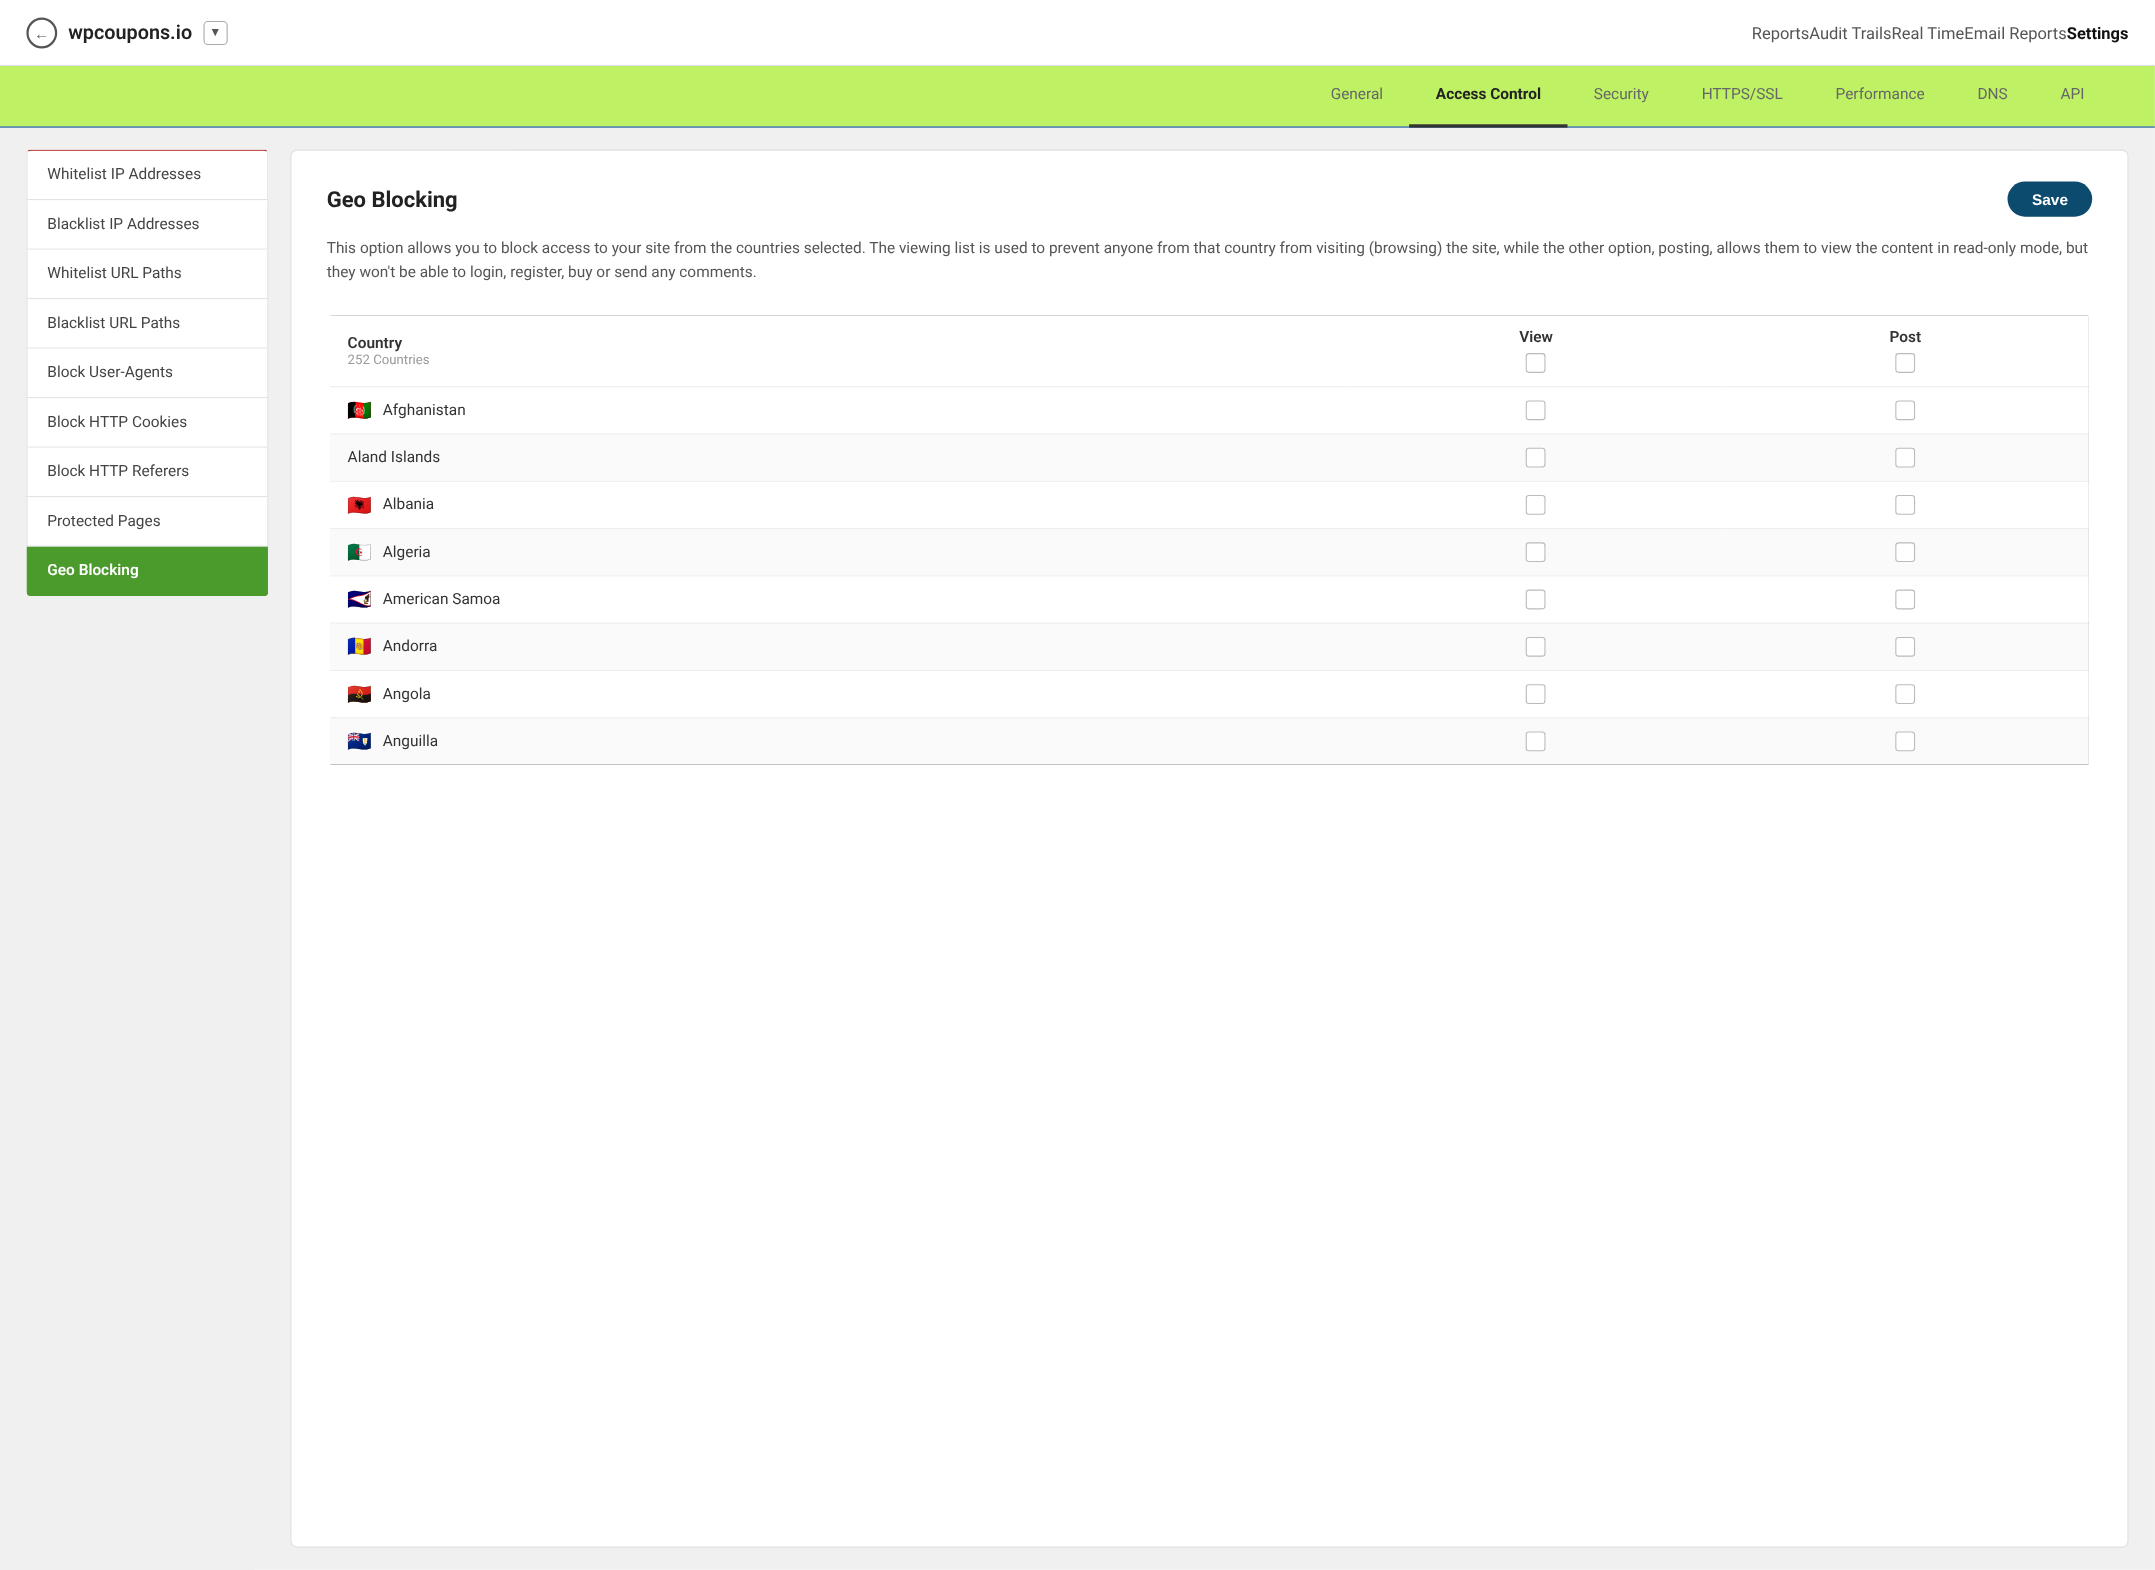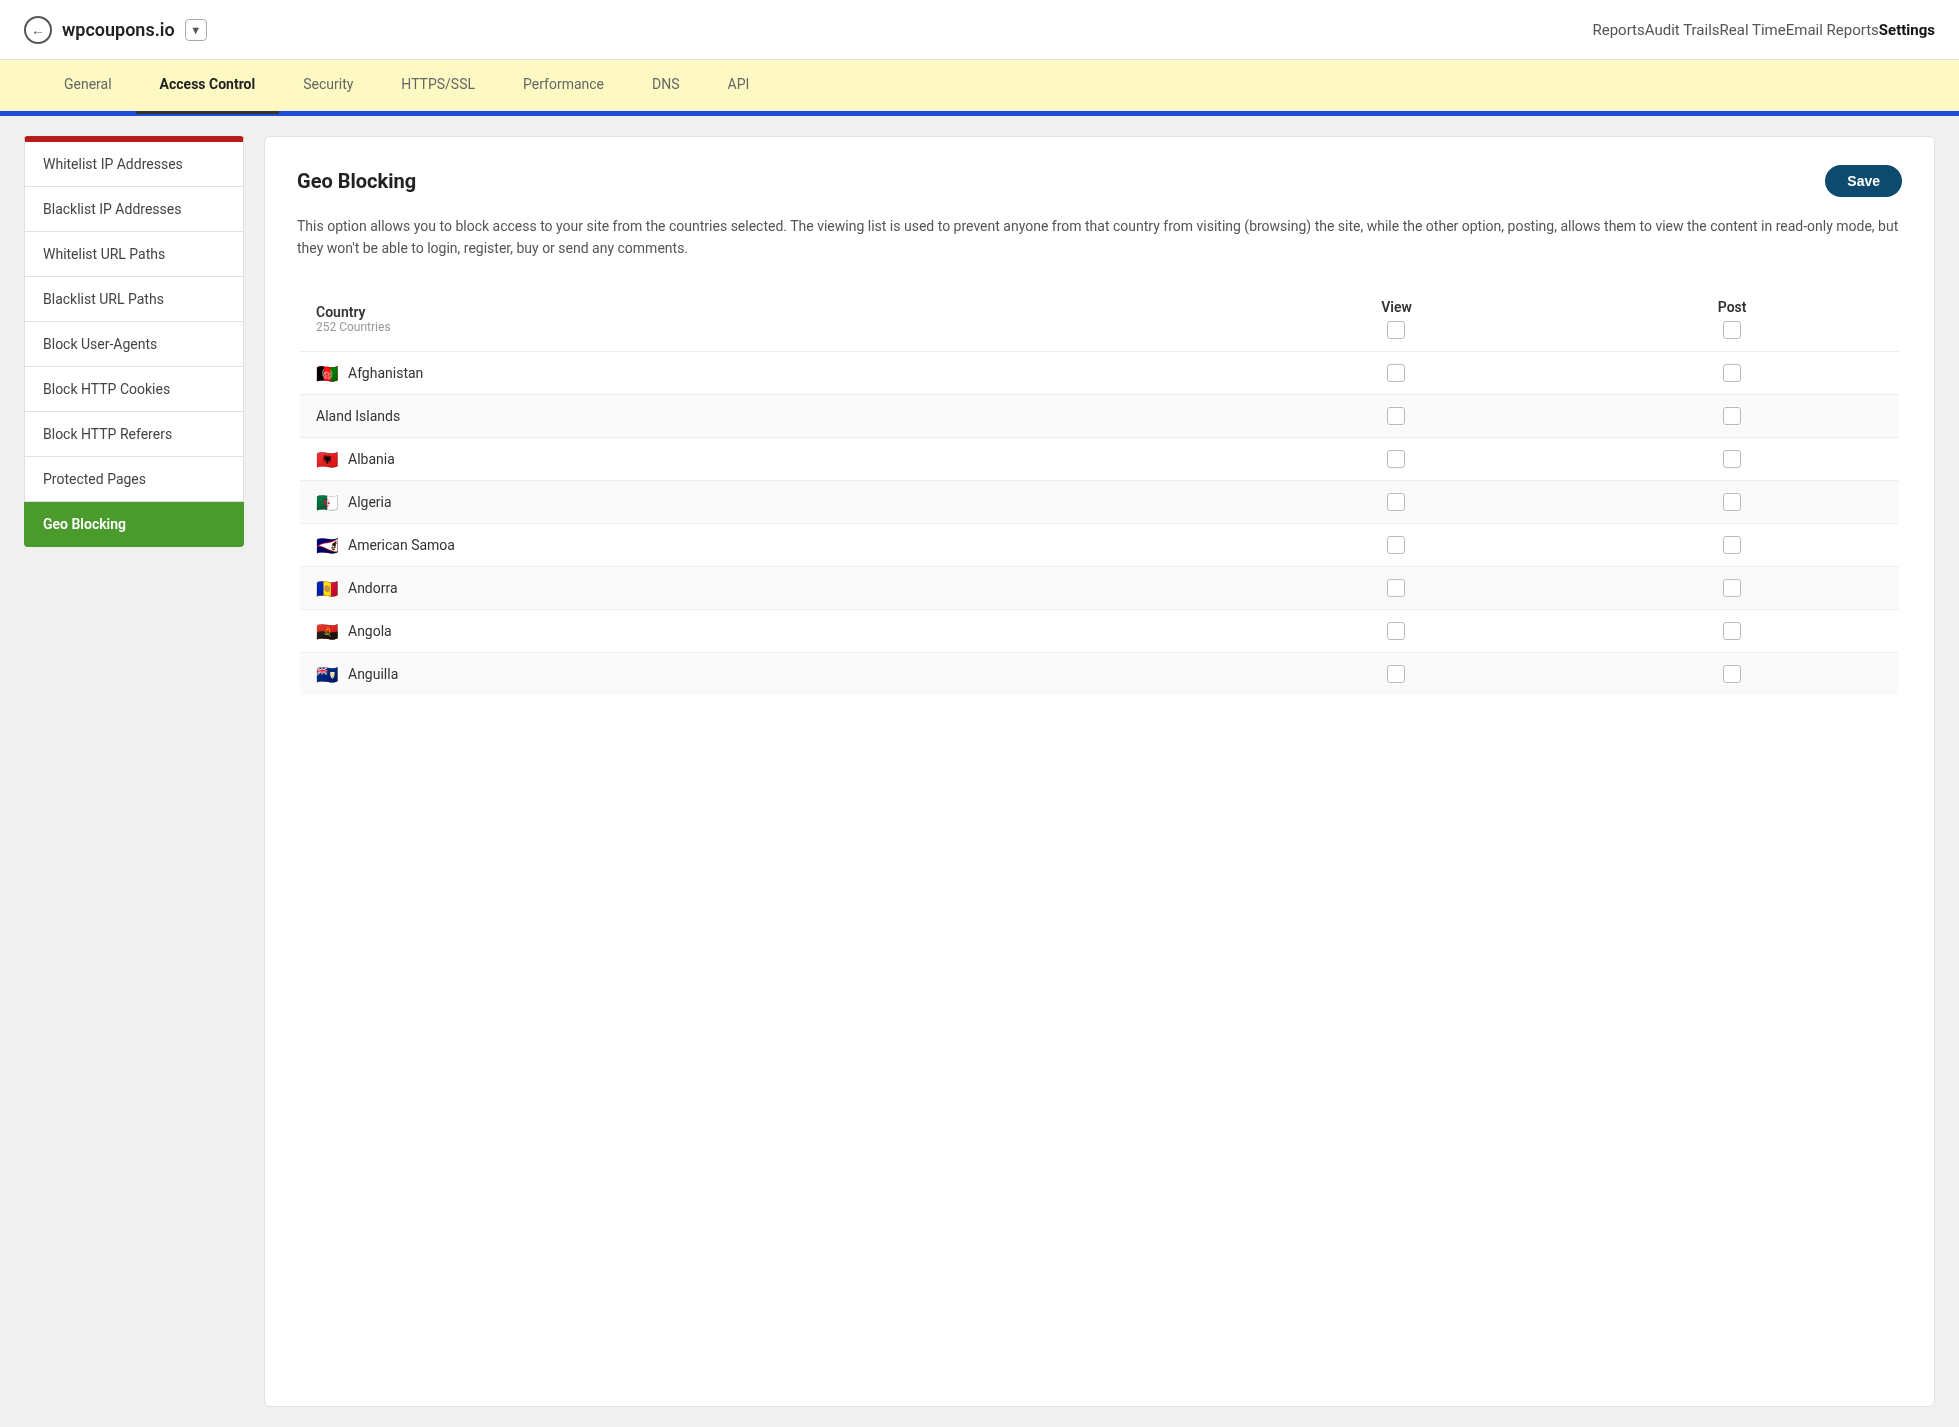--- a/index.html
+++ b/index.html
@@ -53,27 +53,28 @@
       font-size: 15px;
       cursor: pointer;
     }
     .top-nav-links a.active {
       color: #111;
       font-weight: 700;
     }
 
     
     .settings-tabs {
-      background: #fef9c3;
-      border-bottom: 5px solid #1d4ed8;
+      background: #bef264;
+      border-bottom: 1px solid #1d4ed8;
       display: flex;
       align-items: center;
       padding: 0 40px;
       height: 56px;
       gap: 0;
+      justify-content: flex-end;
     }
     .settings-tab {
       padding: 0 24px;
       height: 56px;
       display: flex;
       align-items: center;
       cursor: pointer;
       color: #666;
       font-size: 14px;
       border-bottom: 3px solid transparent;
@@ -106,21 +107,21 @@
       background: #fff;
       border: 1px solid #e0e0e0;
       padding: 14px 18px;
       cursor: pointer;
       color: #444;
       font-size: 14px;
       border-top: none;
       transition: background 0.15s;
     }
     .sidebar-item:first-child {
-      border-top: 6px solid #b91c1c;
+      border-top: 1px solid #b91c1c;
       border-radius: 4px 4px 0 0;
     }
     .sidebar-item:last-child {
       border-radius: 0 0 4px 4px;
     }
     .sidebar-item.active {
       background: #4a9a2c;
       color: #fff;
       font-weight: 600;
       border-color: #4a9a2c;

